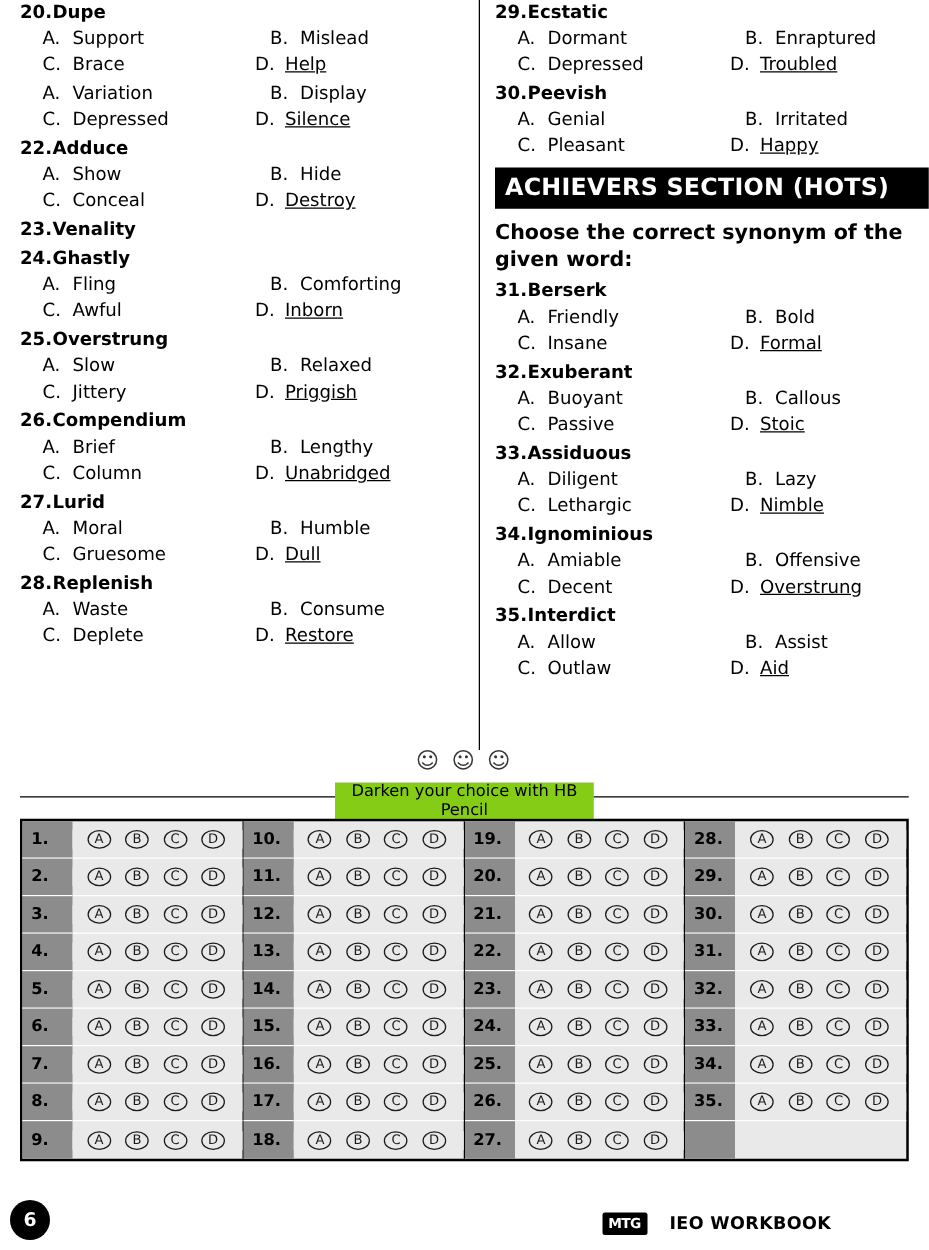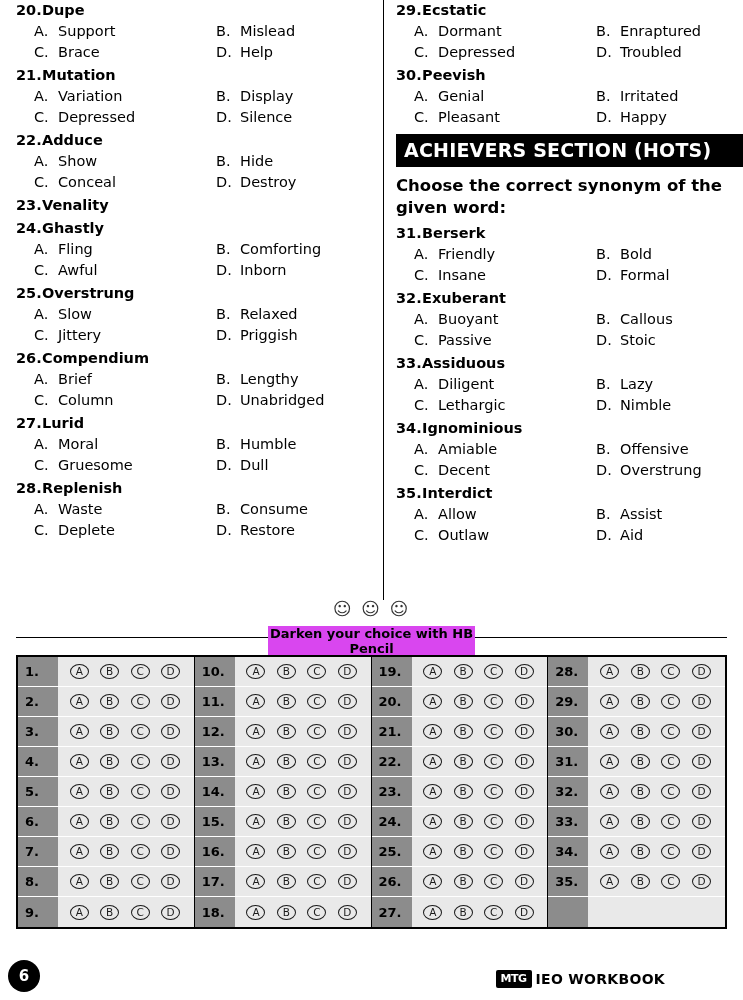--- a/index.html
+++ b/index.html
@@ -62,21 +62,21 @@
   .opt {
     position: absolute;
     font-size: 14.5px;
     line-height: 21px;
     white-space: nowrap;
   }
   .opt .lbl { display:inline-block; width: 24px; }
   .oA { left: 18px;  top: 0px; }
   .oB { left: 200px; top: 0px; }
   .oC { left: 18px;  top: 21px; }
-  .oD { left: 200px; top: 21px; }
+  .oD { left: 188px; top: 21px; text-decoration: underline; }
 
   
   .banner {
     background: #000;
     color: #fff;
     font-weight: bold;
     font-size: 19px;
     letter-spacing: 0.2px;
     padding: 5px 8px 6px 8px;
     margin: 6px 0 8px 0;
@@ -117,22 +117,22 @@
   }
   .omr-head .rule-l { left: 0;   width: 252px; }
   .omr-head .rule-r { left: 459px; width: 252px; }
   .omr-head .txt {
     position: absolute;
     left: 252px;
     width: 207px;
     text-align: center;
     top: -2px;
     font-size: 13px;
-    font-weight: bold;
-    background: #d946ef;
+    font-weight: normal;
+    background: #84cc16;
   }
 
   .omr {
     position: absolute;
     top: 655px;
     left: 16px;
     width: 711px;
     border: 2px solid #000;
     display: flex;
     background: #e9e9e9;
@@ -205,21 +205,21 @@
     display: flex;
     align-items: center;
     justify-content: center;
   }
   .footer-right {
     position: absolute;
     right: 14px;
     bottom: 12px;
     display: flex;
     align-items: center;
-    gap: 4px;
+    gap: 18px;
   }
   .logo-box {
     background: #000;
     color: #fff;
     font-size: 11px;
     font-weight: bold;
     padding: 2px 5px 3px 5px;
     letter-spacing: -0.5px;
     border-radius: 2px;
   }
@@ -243,21 +243,20 @@
         <div class="qhead"><span class="qnum">20.</span><span>Dupe</span></div>
         <div class="opts">
           <div class="opt oA"><span class="lbl">A.</span><span>Support</span></div>
           <div class="opt oB"><span class="lbl">B.</span><span>Mislead</span></div>
           <div class="opt oC"><span class="lbl">C.</span><span>Brace</span></div>
           <div class="opt oD"><span class="lbl">D.</span><span>Help</span></div>
         </div>
       </div>
 
       <div class="qblock">
-        <div class="qhead"><span class="qnum">21.</span><span>Mutation</span></div>
         <div class="opts">
           <div class="opt oA"><span class="lbl">A.</span><span>Variation</span></div>
           <div class="opt oB"><span class="lbl">B.</span><span>Display</span></div>
           <div class="opt oC"><span class="lbl">C.</span><span>Depressed</span></div>
           <div class="opt oD"><span class="lbl">D.</span><span>Silence</span></div>
         </div>
       </div>
 
       <div class="qblock">
         <div class="qhead"><span class="qnum">22.</span><span>Adduce</span></div>

